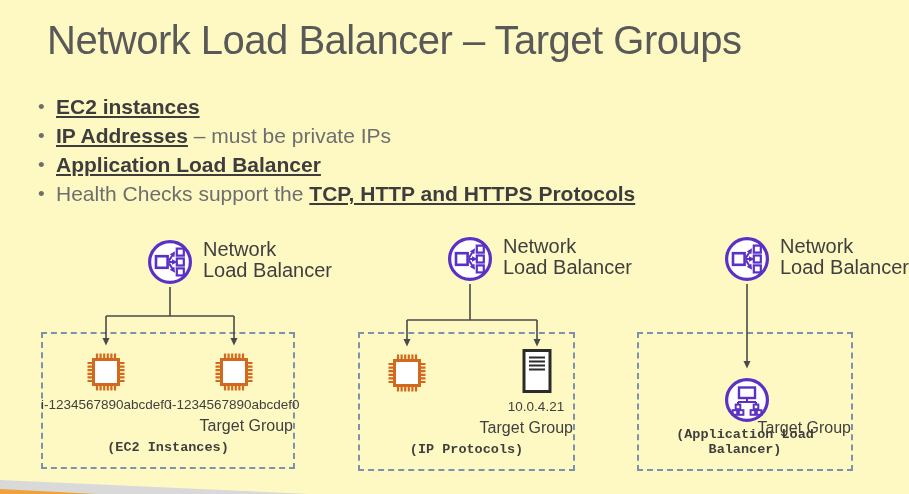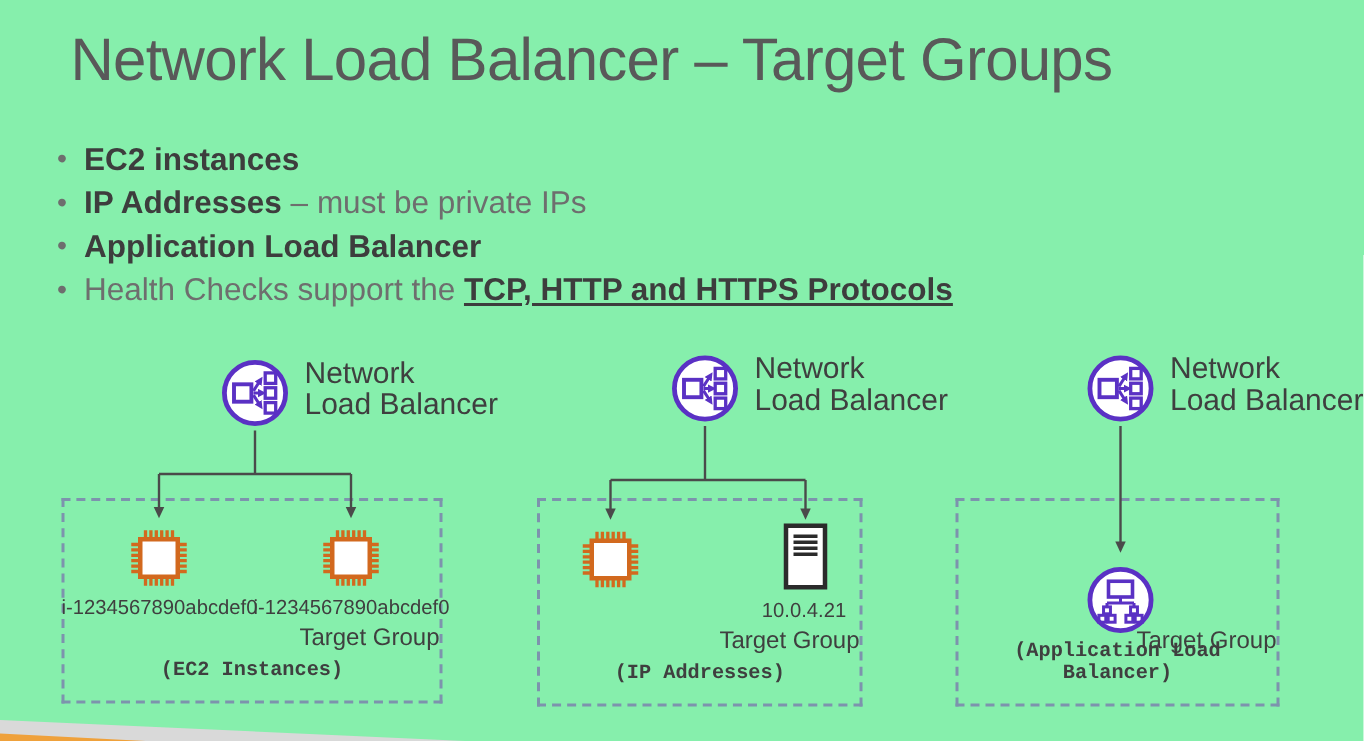--- a/index.html
+++ b/index.html
@@ -1,38 +1,38 @@
 <!DOCTYPE html>
 <html><head>
 <meta charset="utf-8">
 <style>
   html,body { margin:0; padding:0; background:#fff; }
   .slide {
-    position:relative; width:909px; height:494px; background:#86efac;
+    position:relative; width:909px; height:494px; background:#fef9c3;
     font-family:"Liberation Sans", sans-serif; overflow:hidden;
   }
   
   .title {
     position:absolute; left:47px; top:18px;
     font-size:40px; font-weight:400; letter-spacing:-0.5px;
     color:#595959; white-space:nowrap;
   }
   
   .bullets {
     position:absolute; left:36px; top:96px; margin:0; padding:0;
     list-style:none; width:640px;
   }
   .bullets li {
     position:relative; padding-left:20px; margin:0 0 7px 0;
     font-size:21px; line-height:22px; color:#6e6e6e; white-space:nowrap;
   }
   .bullets li::before {
     content:"\2022"; position:absolute; left:2px; top:0; color:#6e6e6e; font-size:19px;
   }
-  .bullets b { font-weight:bold; color:#3d3d3d; }
+  .bullets b { font-weight:bold; color:#3d3d3d;text-decoration:underline; }
   .emph { font-weight:bold; color:#3d3d3d; text-decoration:underline;text-align:center; }
   
   .nlb { position:absolute; width:48px; height:48px; }
   .nlb-label { position:absolute; font-size:20px; line-height:21px; color:#3f3f3f; white-space:nowrap; }
   .connectors { position:absolute; left:0; top:0; pointer-events:none; }
   .tg-box { position:absolute; border:2px dashed #7d93ad; box-sizing:border-box; }
   .tg-title { position:absolute; left:0; right:0; bottom:32px; text-align:right;
               font-size:16px; color:#3f3f3f; }
   .tg-sub   { position:absolute; left:0; right:0; bottom:12px; text-align:center;
               font-size:13.5px; font-weight:bold; color:#3f3f3f;font-family:Liberation Mono, monospace; }
@@ -92,21 +92,21 @@
       <span>Health Checks support the </span><span class="emph">TCP, HTTP and HTTPS Protocols</span>
     </li>
   </ul>
 
   <div class="tg-box" id="box1">
     <div class="tg-title">Target Group</div>
     <div class="tg-sub">(EC2 Instances)</div>
   </div>
   <div class="tg-box" id="box2">
     <div class="tg-title">Target Group</div>
-    <div class="tg-sub">(IP Addresses)</div>
+    <div class="tg-sub">(IP Protocols)</div>
   </div>
   <div class="tg-box" id="box3">
     <div class="tg-title">Target Group</div>
     <div class="tg-sub">(Application Load Balancer)</div>
   </div>
 
   <svg class="connectors" width="909" height="494">
     <g stroke="#4a4a4a" stroke-width="1.6" fill="none">
       <path d="M170,287 V316 M106,316 H234"></path>
       <path d="M106,316 V339" marker-end="url(#ahg)"></path>

